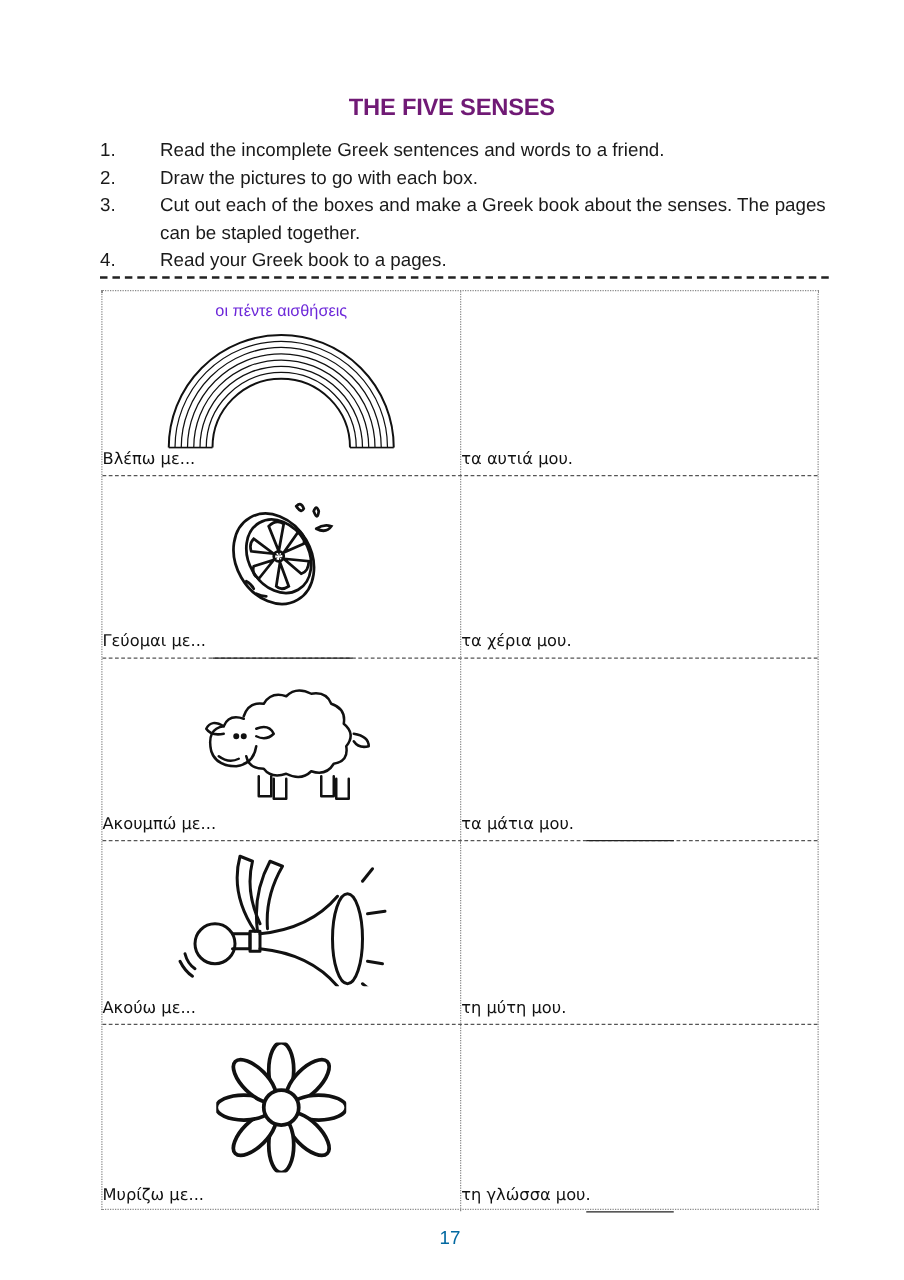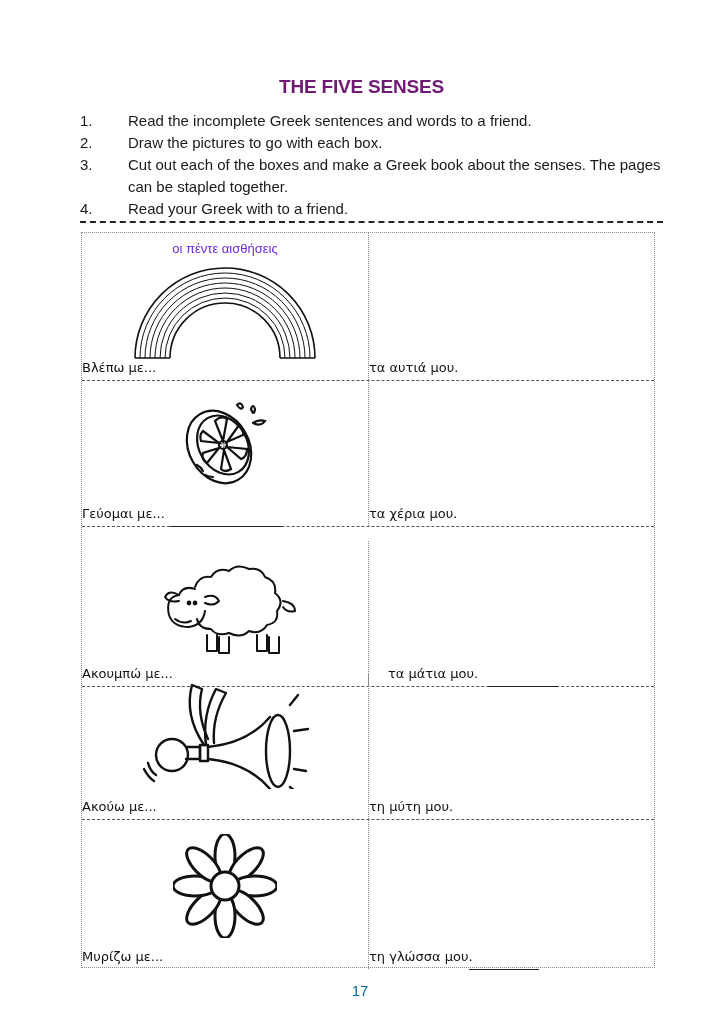--- a/index.html
+++ b/index.html
@@ -61,21 +61,21 @@
   <div class="instr">
     <span class="num">2.</span>
     <span class="txt">Draw the pictures to go with each box.</span>
   </div>
   <div class="instr">
     <span class="num">3.</span>
     <span class="txt">Cut out each of the boxes and make a Greek book about the senses. The pages can be stapled together.</span>
   </div>
   <div class="instr">
     <span class="num">4.</span>
-    <span class="txt">Read your Greek with to a friend.</span>
+    <span class="txt">Read your Greek book to a pages.</span>
   </div>
 </div>
 
 <div class="cut-line"></div>
 
 <div class="grid">
 
   <div class="row" style="top:0; height:148px;">
     <div class="cell left">
       <div class="cell-top">οι πέντε αισθήσεις</div>
@@ -125,21 +125,21 @@
         </svg>
       </div>
       <div class="cell-label">Γεύομαι με...</div>
       <div class="underline-mark" style="left:88px; width:112px; bottom:-1px;"></div>
     </div>
     <div class="cell right">
       <div class="cell-label">τα χέρια μου.</div>
     </div>
   </div>
 
-  <div class="row" style="top:308px; height:146px;gap:19px;">
+  <div class="row" style="top:294px; height:146px;">
     <div class="cell left">
       <div class="pic" style="top:16px;">
         <svg width="160" height="100" viewBox="0 0 160 100">
           <g fill="none" stroke="#111" stroke-width="2" stroke-linecap="round" stroke-linejoin="round">
             <path d="M50 30 q4 -12 16 -10 q6 -10 18 -6 q8 -8 20 -2 q12 -2 16 8 q12 4 10 16 q10 8 2 18 q2 12 -10 14 q-6 10 -18 6 q-8 8 -20 2 q-12 4 -18 -4 q-12 0 -14 -10"></path>
             <path d="M50 32 q-12 -4 -16 6 q-14 2 -10 20 q4 12 20 12 q14 -2 16 -16"></path>
             <path d="M34 38 q-10 -6 -14 2 q4 6 14 4"></path>
             <path d="M60 40 q10 -4 14 4 q-6 6 -14 2"></path>
             <circle cx="44" cy="46" r="1.4" fill="#111"></circle>
               <circle cx="50" cy="46" r="1.4" fill="#111"></circle>

